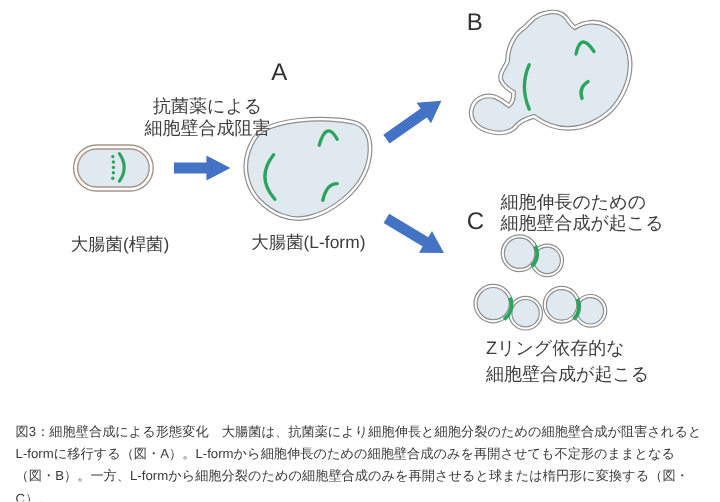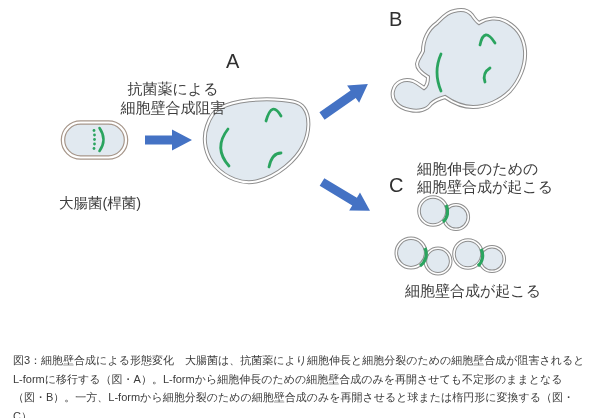--- a/index.html
+++ b/index.html
@@ -141,25 +141,27 @@
   <div class="lbl panel-letter" style="left:389px; top:8px;">B</div>
   <div class="lbl panel-letter" style="left:389px; top:174px;">C</div>
 
   <div class="lbl jp jp-center" style="left:35px; top:194px; width:130px; font-size:14.5px;">大腸菌(桿菌)</div>
 
   <div class="lbl jp jp-center treatment" style="left:103px; top:79px; width:140px;">
     <div>抗菌薬による</div>
     <div>細胞壁合成阻害</div>
   </div>
 
+  <div class="lbl jp jp-center" style="left:197px; top:193px; width:120px; font-size:14.5px;">大腸菌(L-form)</div>
 
   <div class="lbl jp b-caption" style="left:417px; top:113px; width:160px;margin-top:47px;">
     <div>細胞伸長のための</div>
     <div>細胞壁合成が起こる</div>
   </div>
 
   <div class="lbl jp c-caption" style="left:405px; top:280px; width:160px;">
+    <div>Zリング依存的な</div>
     <div>細胞壁合成が起こる</div>
   </div>
 
   <div class="figure-caption">図3：細胞壁合成による形態変化　大腸菌は、抗菌薬により細胞伸長と細胞分裂のための細胞壁合成が阻害されるとL-formに移行する（図・A）。L-formから細胞伸長のための細胞壁合成のみを再開させても不定形のままとなる（図・B）。一方、L-formから細胞分裂のための細胞壁合成のみを再開させると球または楕円形に変換する（図・C）。</div>
 
 </div>
 
 </body></html>

